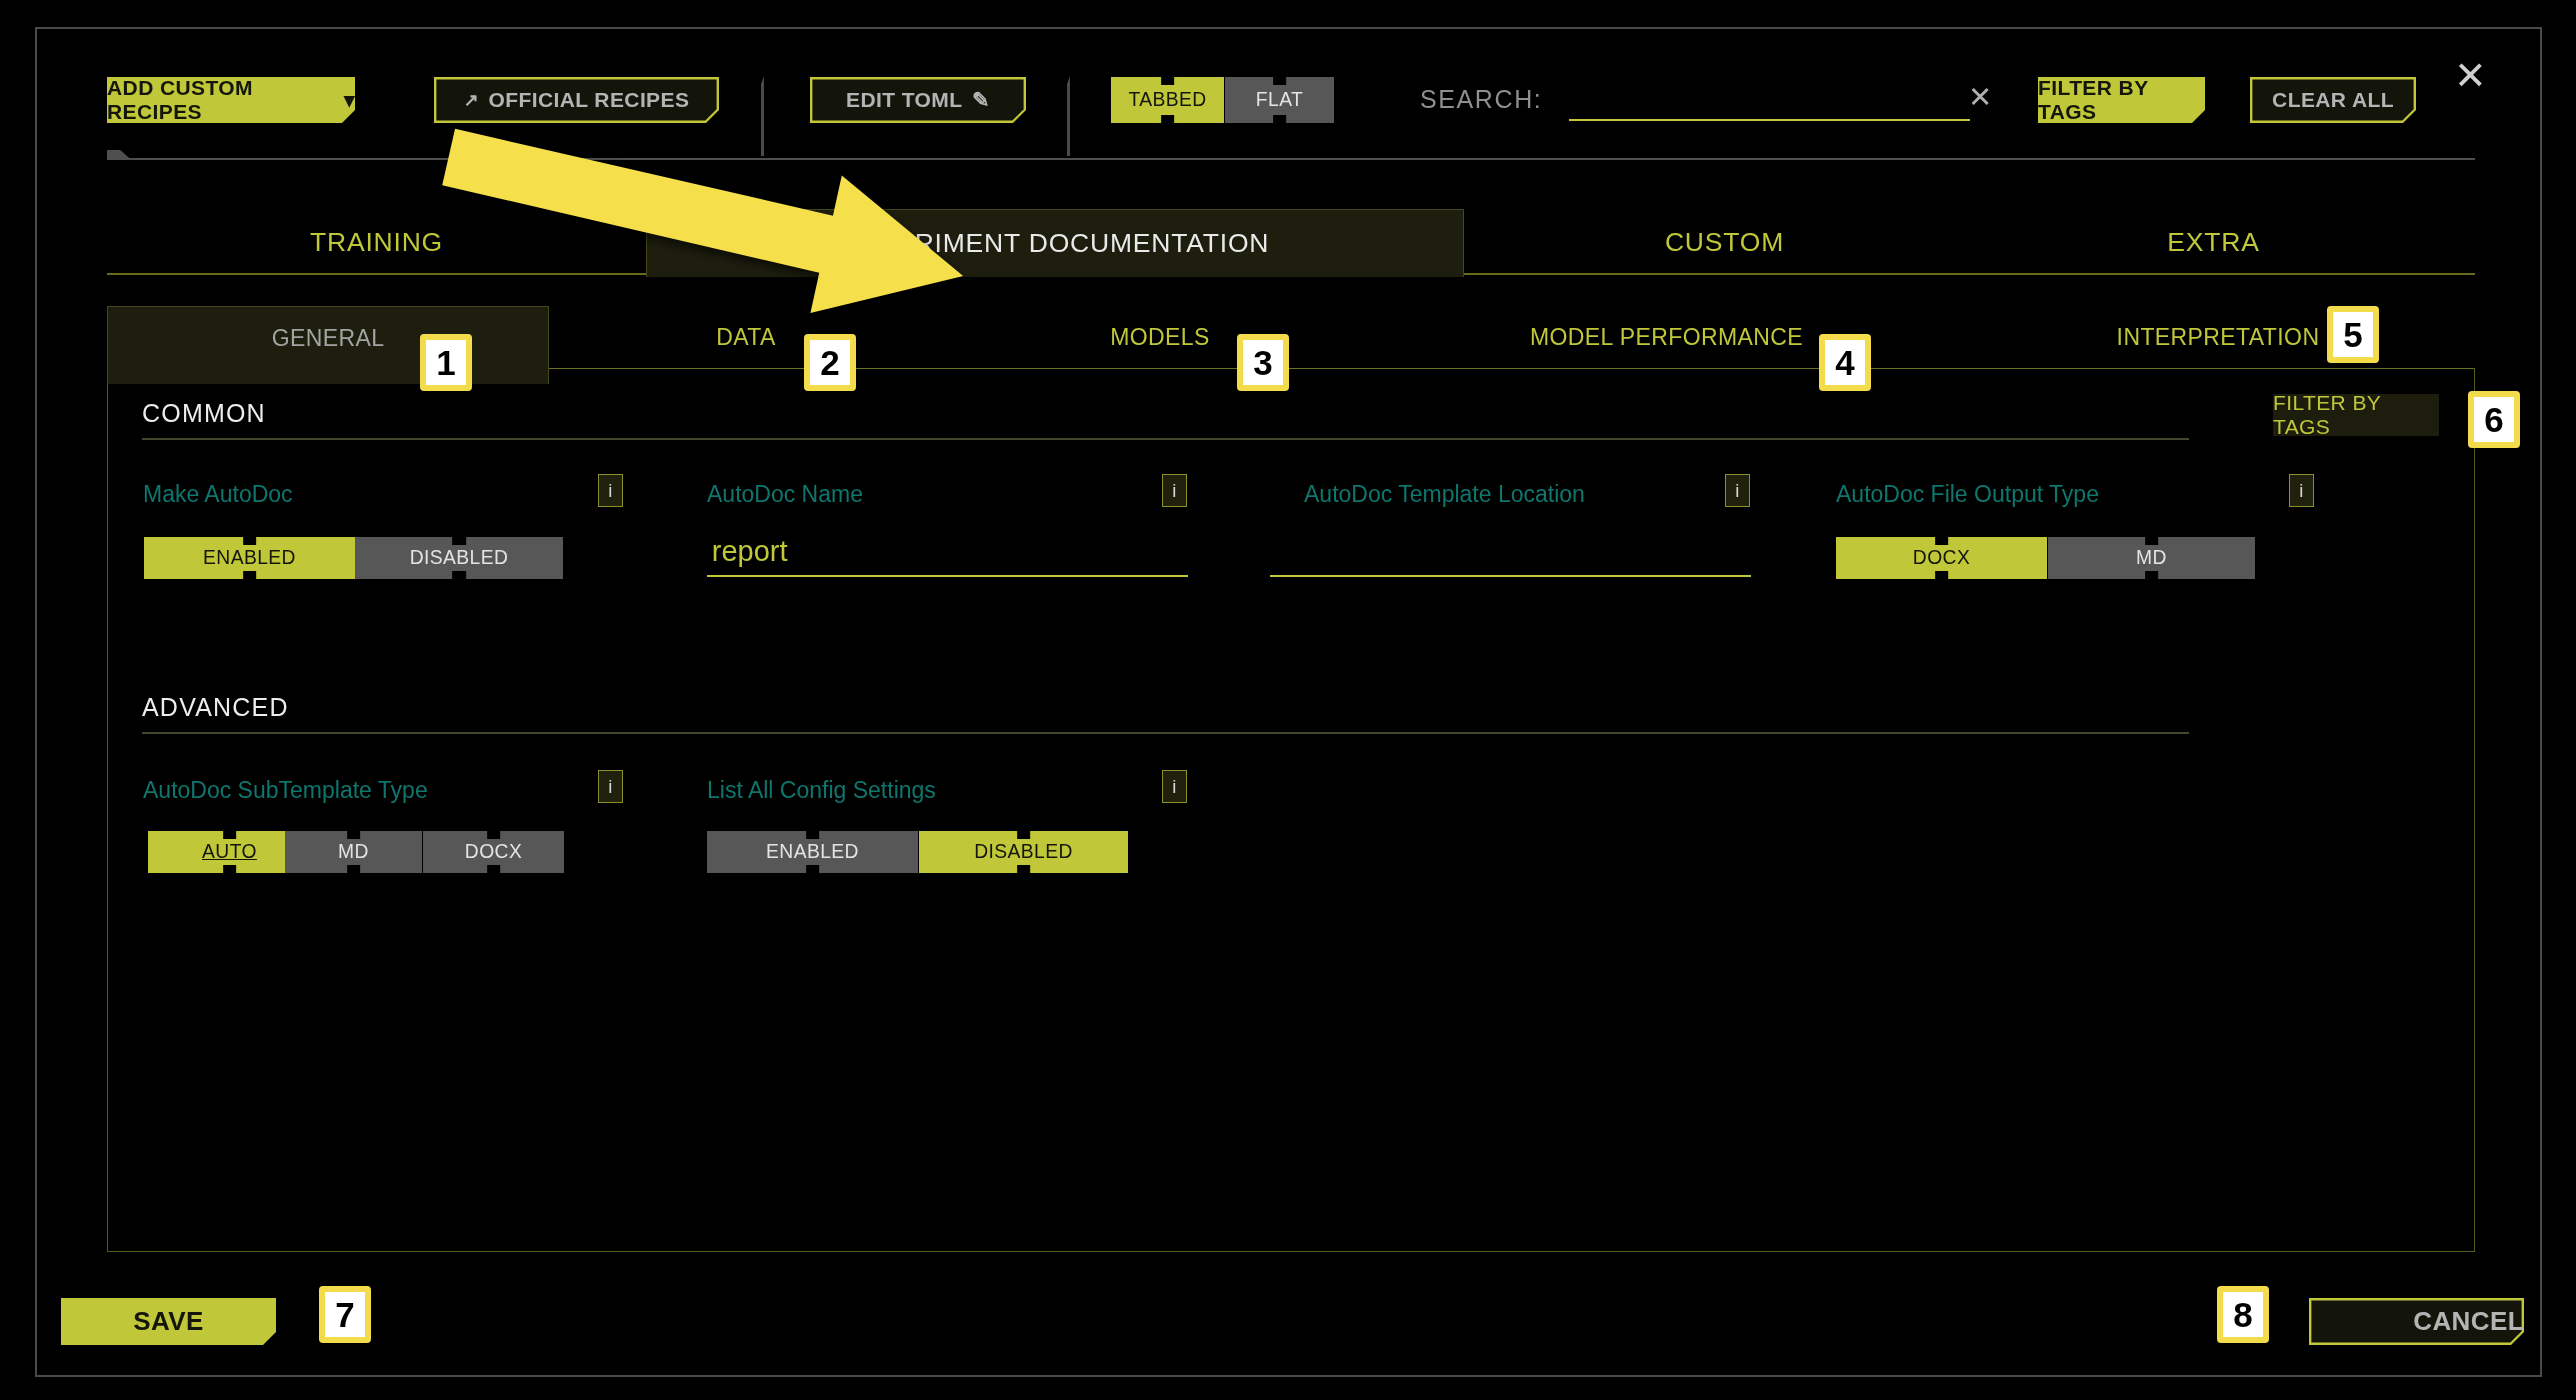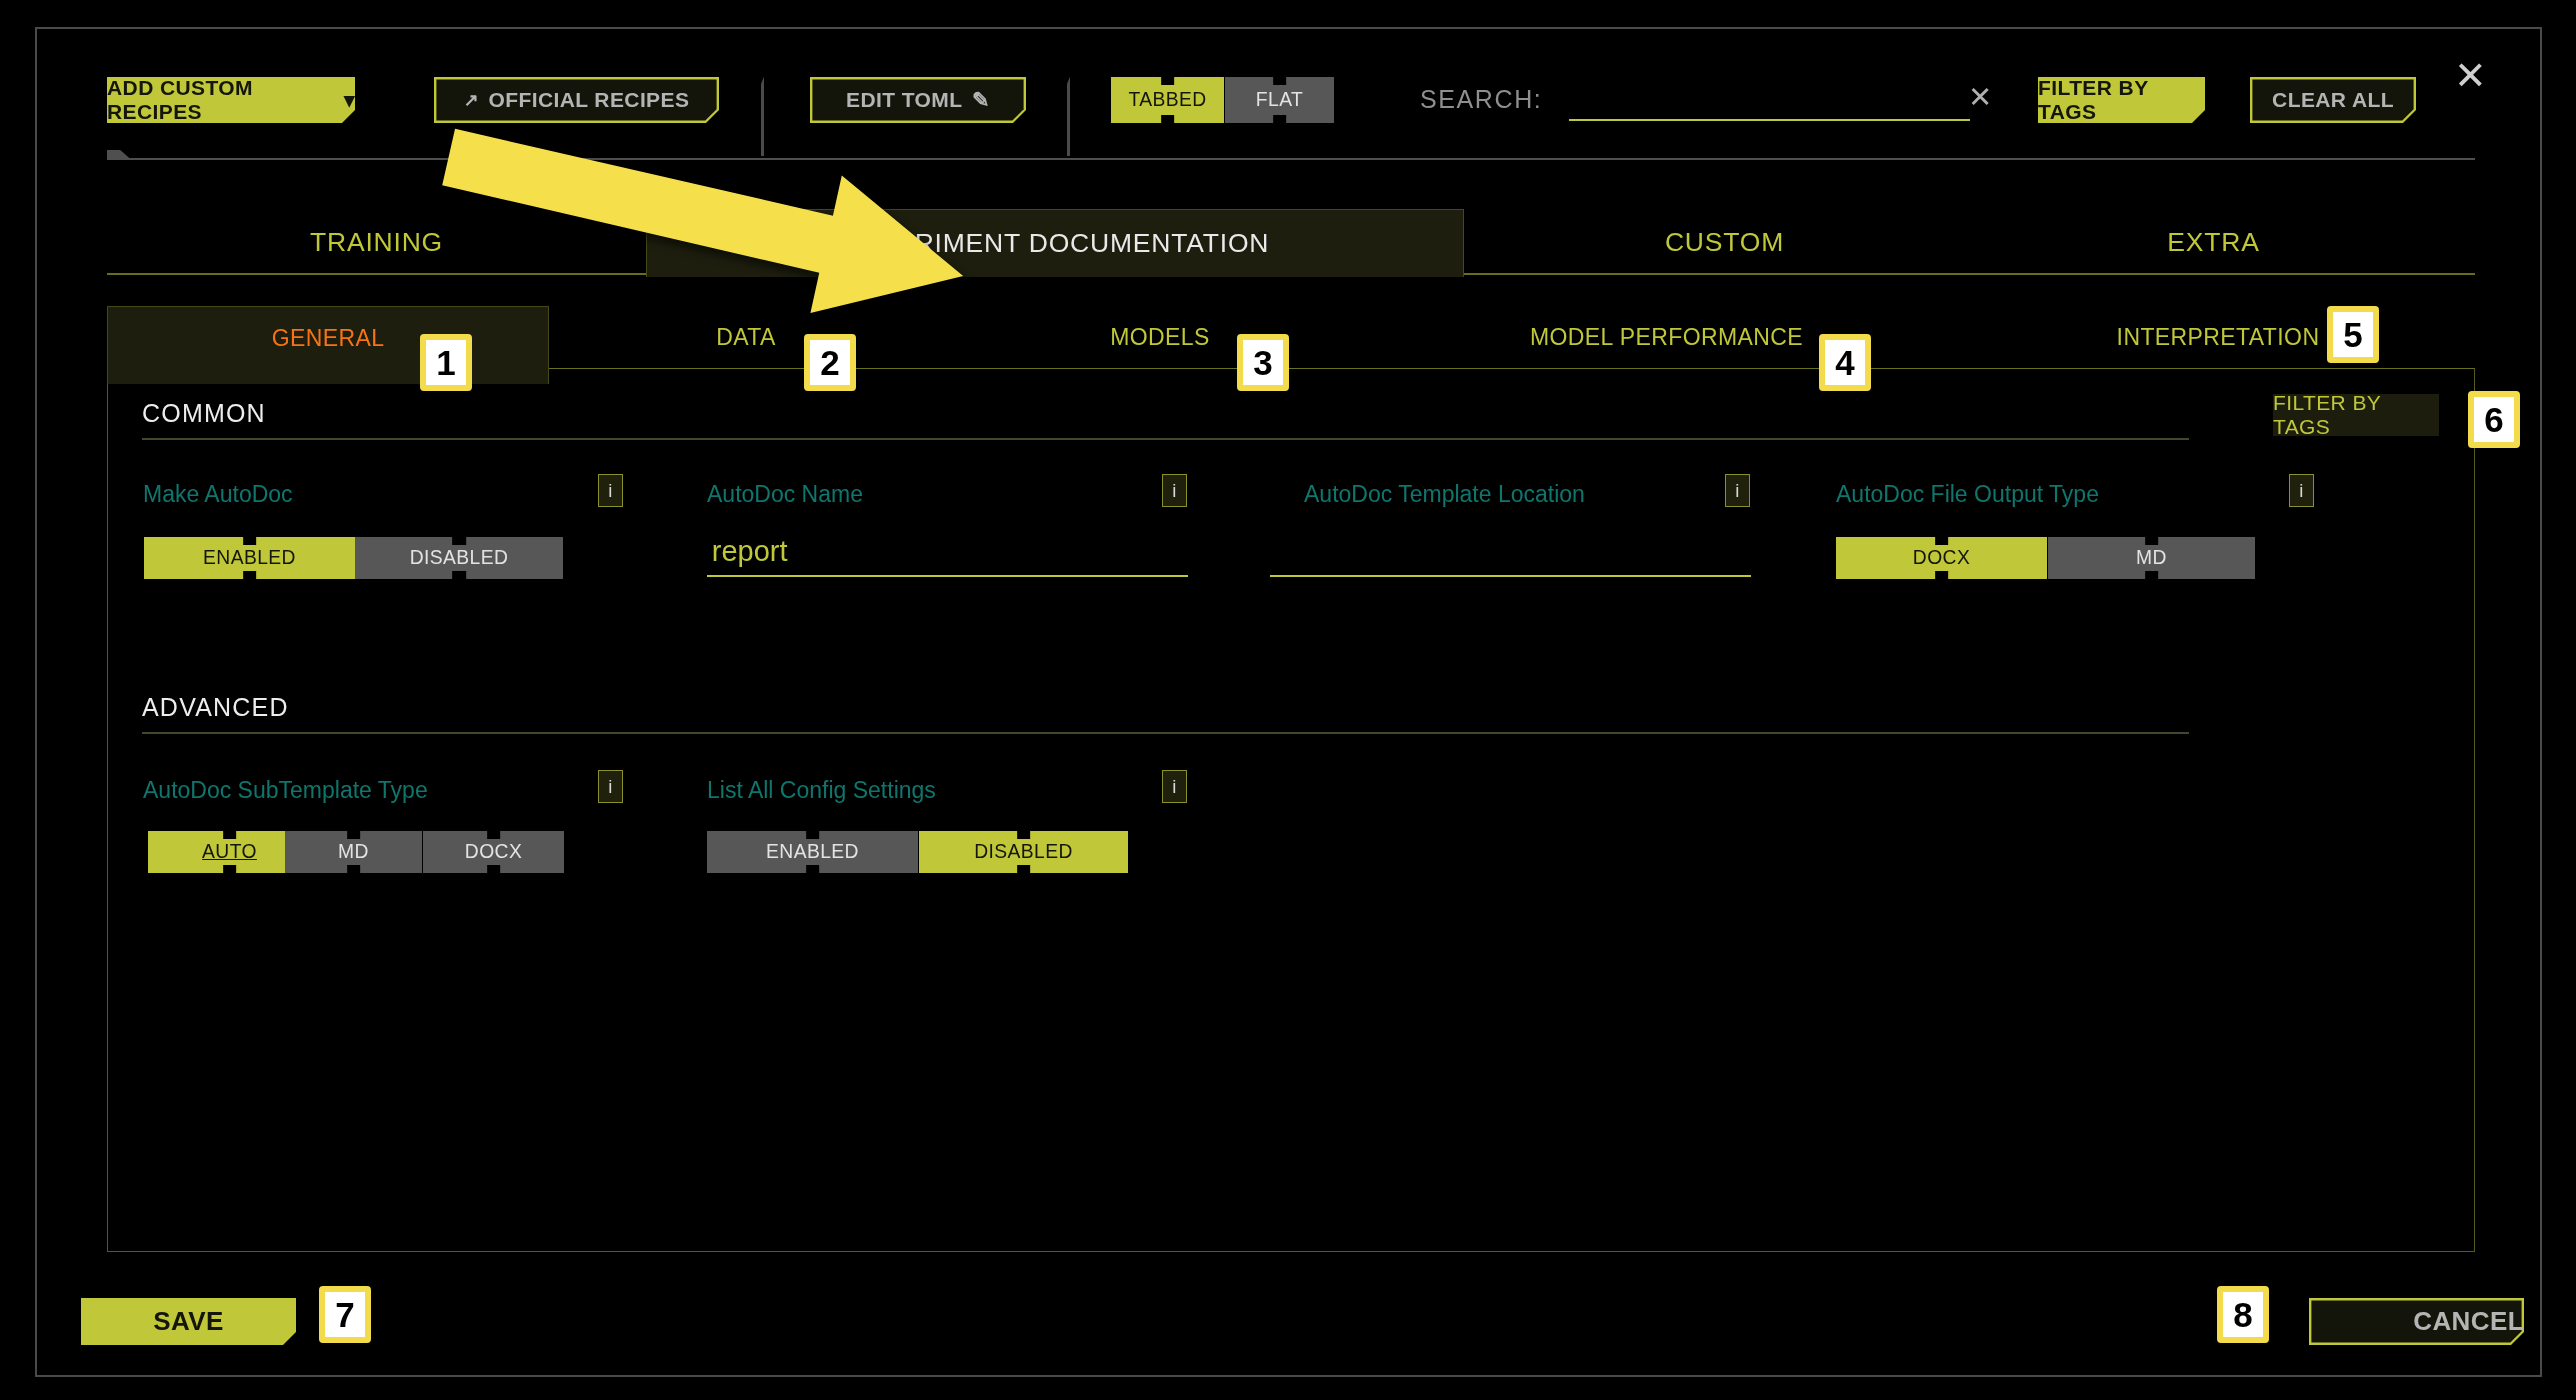--- a/index.html
+++ b/index.html
@@ -45,21 +45,21 @@
   .mtab{position:absolute;top:211px;height:62px;display:flex;align-items:center;justify-content:center;
         font-size:26.5px;letter-spacing:0.8px;color:#c0c83a;cursor:pointer;}
   .mtab.active{top:209px;height:68px;background:#1d1e0e;border:1.6px solid #45481a;border-bottom:none;
         color:#e9e9e9;z-index:2;}
   .mtab-underline{position:absolute;left:107px;top:273px;width:2368px;height:2.4px;background:#686d1e;}
 
   
   .stab{position:absolute;top:306px;height:62px;display:flex;align-items:center;justify-content:center;
         font-size:23px;letter-spacing:0.4px;color:#c0c83a;cursor:pointer;}
   .stab.active{height:78px;background:#1d1e0e;border:1.6px solid #45481a;border-bottom:none;
-        color:#f97316;z-index:2;padding-bottom:14.5px;box-sizing:border-box;}
+        color:#a3a3a3;z-index:2;padding-bottom:14.5px;box-sizing:border-box;}
 
   
   .content-box{position:absolute;left:107px;top:368px;width:2368px;height:884px;
         border-left:1.6px solid #565a1c;border-right:1.6px solid #565a1c;border-bottom:1.6px solid #565a1c;
         border-top:1.6px solid #6b701f;box-sizing:border-box;}
   .inner-filter{position:absolute;left:2273px;top:394px;width:166px;height:42px;background:#1c1d0d;
         color:#c0c83a;font-size:21px;display:flex;align-items:center;justify-content:center;
         letter-spacing:0.4px;cursor:pointer;z-index:3;}
 
   .section-title{position:absolute;font-size:25px;color:#ededed;letter-spacing:1.2px;}
@@ -220,21 +220,21 @@
 
   <div class="field-label" style="left:707px;top:777px;">List All Config Settings</div>
   <div class="info" style="left:1162px;top:770px;">i</div>
   <div class="seg off tog" style="left:707px;top:831px;width:211px;">
     <span>ENABLED</span>
   </div>
   <div class="seg on tog" style="left:919px;top:831px;width:209px;">
     <span>DISABLED</span>
   </div>
 
-  <div class="btn filled footer-btn" style="left:61px;width:215px;margin-left:20px;">
+  <div class="btn filled footer-btn" style="left:61px;width:215px;">
     <span>SAVE</span>
   </div>
   <div class="num-badge" style="left:319px;top:1286px;">7</div>
 
   <div class="num-badge" style="left:2217px;top:1286px;">8</div>
   <div class="btn outlined footer-btn" style="left:2309px;width:215px;justify-content:flex-end;">
     <span>CANCEL</span>
   </div>
 
   <svg class="arrow-svg" width="2576" height="1401" viewBox="0 0 3204 1742">

